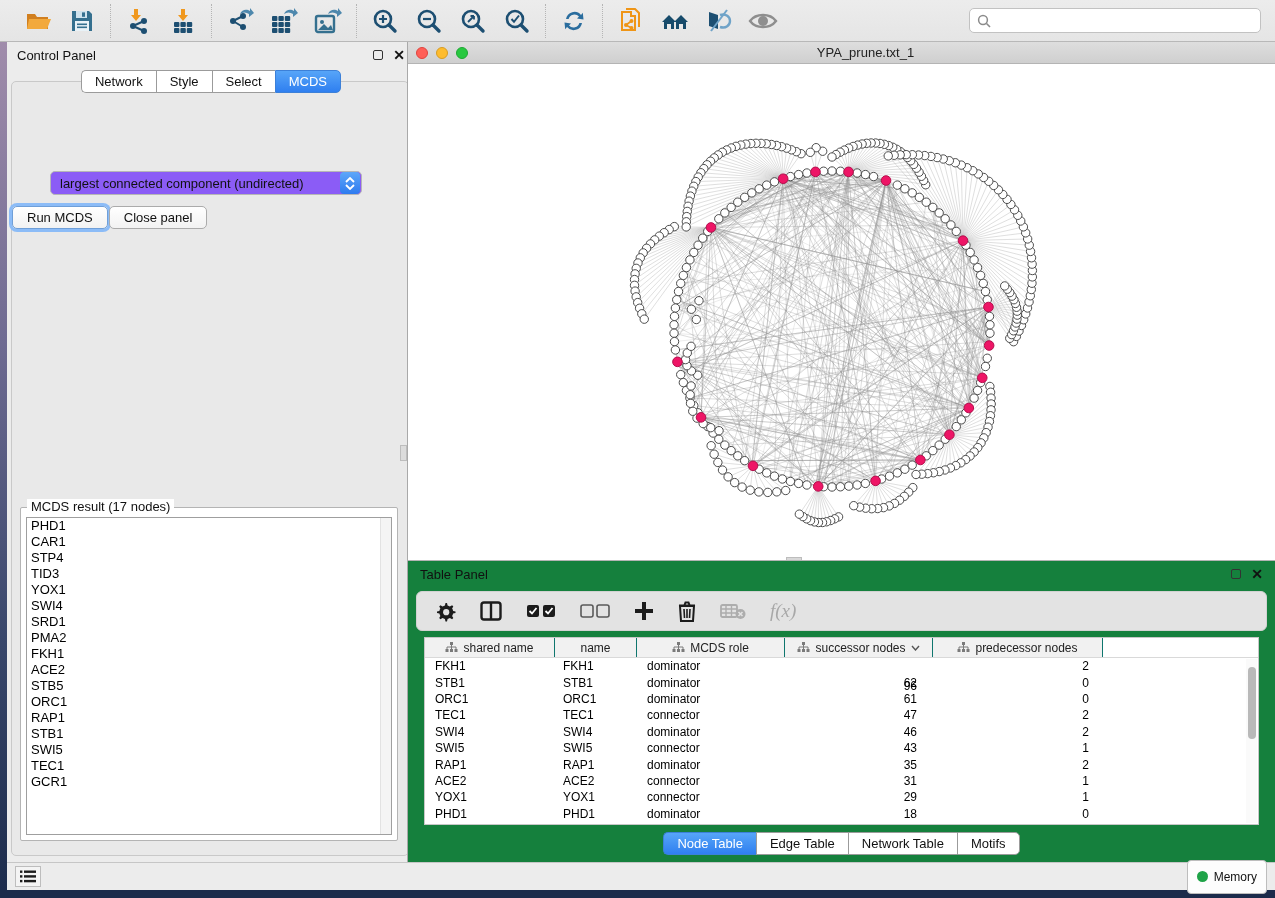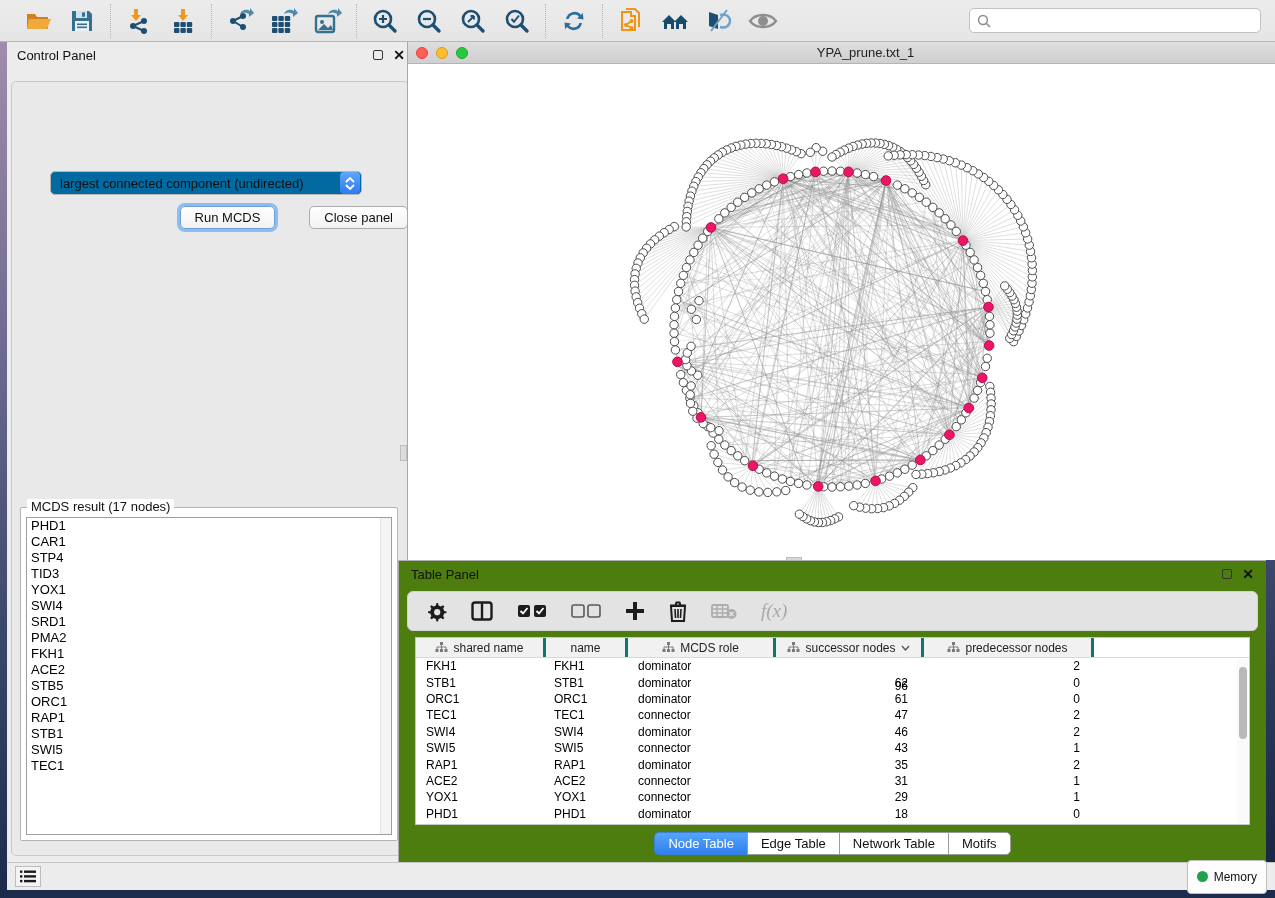--- a/index.html
+++ b/index.html
@@ -37,28 +37,28 @@
   .cp-tabs { display:flex; justify-content:center; margin-top:2px; position:relative; z-index:2; }
   .cp-tab { font-size:13px; padding:3px 13px; background:#fff; border:1px solid #9b9b9b;
     border-right:none; color:#111; }
   .cp-tab:first-child { border-radius:5px 0 0 5px; }
   .cp-tab:last-child { border-radius:0 5px 5px 0; border-right:1px solid #9b9b9b; }
   .cp-tab.active { background:linear-gradient(180deg,#57a5f8,#2f7ff0); color:#fff; border-color:#3c80d8; }
 
   .cp-content { position:absolute; left:4px; right:6px; top:39px; bottom:6px;
     background:#e9e9e9; border:1px solid #c9c9c9; border-radius:5px; }
   .opt-label { text-align:center; font-size:13px; color:#111; margin-top:22px; }
-  .dropdown { position:absolute; left:38px; top:89px; width:312px; height:24px; background:#0369a1;
+  .dropdown { position:absolute; left:38px; top:89px; width:312px; height:24px; background:#8b5cf6;
     border:1px solid #b6b6b6; border-radius:5px; display:flex; align-items:center; }
   .dropdown-text { flex:1; font-size:13px; padding-left:9px; color:#111; white-space:nowrap; }
   .dropdown-stepper { width:20px; height:22px; margin-right:1px; border-radius:4px;
     background:linear-gradient(180deg,#5ea7f9,#2e7bef); display:flex; flex-direction:column;
     align-items:center; justify-content:center; gap:1px; }
   .dropdown-stepper svg { display:block; }
-  .btn-row { position:absolute; top:124px; left:0; right:0; display:flex; justify-content:flex-end; gap:34px; }
+  .btn-row { position:absolute; top:124px; left:0; right:0; display:flex; justify-content:flex-start; gap:1px; }
   .cp-btn { font-size:13px; color:#111; background:linear-gradient(180deg,#ffffff,#f2f2f2);
     border:1px solid #ababab; border-radius:5px; padding:3px 14px; }
   .cp-btn.focused { box-shadow:0 0 0 3px #8cbcf7; border-color:#6f9fd8; }
 
   .groupbox { position:absolute; left:8px; right:10px; top:425px; bottom:14px; background:#fff;
     border:1px solid #b4b4b4; border-radius:2px; }
   .groupbox-label { position:absolute; top:-9px; left:6px; background:#fff; padding:0 4px;
     font-size:13px; color:#111; }
   .result-list { position:absolute; left:5px; right:5px; top:9px; bottom:5px;
     border:1px solid #9f9f9f; background:#fff; overflow:hidden; }
@@ -78,34 +78,34 @@
   .light { width:12px; height:12px; border-radius:50%; }
   .light.red { background:#ff5f57; border:0.5px solid #e0443e; }
   .light.yellow { background:#febc2e; border:0.5px solid #d89c22; }
   .light.green { background:#28c840; border:0.5px solid #1ea833; }
   .net-title { position:absolute; left:0; right:0; text-align:center; font-size:13px; color:#222;margin-left:48px; }
   .net-canvas { position:relative; width:100%; height:495px; background:#fff; }
   .h-splitter-handle { position:absolute; left:378px; bottom:-3px; width:16px; height:6px;
     background:#d8d8d8; border:1px solid #bdbdbd; }
 
   
-  .table-panel { position:absolute; left:398px; top:560px; width:868px; height:302px;
-    background:#4d7c0f; border-left:1px solid #a9a9a9; border-top:1px solid #b4b4b4; }
+  .table-panel { position:absolute; left:407px; top:560px; width:868px; height:302px;
+    background:#15803d; border-left:1px solid #a9a9a9; border-top:1px solid #b4b4b4; }
   .tp-titlebar { height:26px; display:flex; align-items:center; padding:0 12px; }
   .tp-toolbar { position:absolute; left:8px; right:8px; top:30px; height:40px;
     background:#e3e3e3; border:1px solid #d2d2d2; border-radius:6px;
     display:flex; align-items:center; gap:24px; padding:0 18px; }
   .tp-toolbar .tico { display:flex; align-items:center; justify-content:center; }
   .fx { font-family:"Liberation Serif", serif; font-style:italic; font-size:19px; color:#a8a8a8; }
 
   .data-table { position:absolute; left:16px; right:16px; top:76px; height:188px;
     background:#fff; border:1px solid #c7c7c7; }
   .dt-header { display:flex; height:20px; border-bottom:1px solid #d9d9d9; background:#fff; }
   .dt-hcell { display:flex; align-items:center; justify-content:center; gap:5px;
-    font-size:12px; color:#222; background:#f1f1f1; border-right:3px solid #0f766e; }
+    font-size:12px; color:#222; background:#f1f1f1; border-right:1px solid #0f766e; }
   .dt-hcell.filler { background:#fff; border-right:none; flex:1; }
   .dt-body { position:absolute; top:20px; left:0; right:0; bottom:0; overflow:hidden; }
   .dt-row { display:flex; height:16.4px; align-items:center; }
   .dt-cell { font-size:12px; color:#000; white-space:nowrap; overflow:hidden; }
   .dt-scroll { position:absolute; right:1px; top:21px; bottom:1px; width:11px; background:#fafafa; }
   .dt-thumb { position:absolute; right:1.5px; top:8px; width:8px; height:72px; background:#b9b9b9; border-radius:4px; }
 
   .tp-tabs { position:absolute; left:0; right:0; top:271px; display:flex; justify-content:center; }
   .tp-tab { font-size:13px; padding:3px 13px; background:#fff; border:1px solid #9b9b9b;
     border-right:none; color:#111; }
@@ -294,20 +294,26 @@
 <div class="desk-left"></div>
 <div class="desk-bottom"></div>
 
 <div class="control-panel">
   <div class="panel-titlebar">
     <span class="panel-title">Control Panel</span>
     <span class="panel-controls">
       <span class="float-box"></span>
       <span class="close-x">✕</span>
     </span>
+  </div>
+  <div class="cp-tabs">
+    <span class="cp-tab">Network</span>
+    <span class="cp-tab">Style</span>
+    <span class="cp-tab">Select</span>
+    <span class="cp-tab active">MCDS</span>
   </div>
   <div class="cp-content">
     <div class="dropdown">
       <span class="dropdown-text">largest connected component (undirected)</span>
       <span class="dropdown-stepper">
         <svg width="10" height="6" viewBox="0 0 10 6">
             <path d="M1 5 L5 1 L9 5" fill="none" stroke="#fff" stroke-width="1.8"></path>
           </svg>
         <svg width="10" height="6" viewBox="0 0 10 6">
             <path d="M1 1 L5 5 L9 1" fill="none" stroke="#fff" stroke-width="1.8"></path>
@@ -331,20 +337,21 @@
           <div class="result-item">SRD1</div>
           <div class="result-item">PMA2</div>
           <div class="result-item">FKH1</div>
           <div class="result-item">ACE2</div>
           <div class="result-item">STB5</div>
           <div class="result-item">ORC1</div>
           <div class="result-item">RAP1</div>
           <div class="result-item">STB1</div>
           <div class="result-item">SWI5</div>
           <div class="result-item">TEC1</div>
+          <div class="result-item">GCR1</div>
         </div>
     </div>
   </div>
 </div>
 <div class="v-splitter-handle"></div>
 
 <div class="network-window">
   <div class="net-titlebar">
     <span class="net-title">YPA_prune.txt_1</span>
     <span class="traffic">

